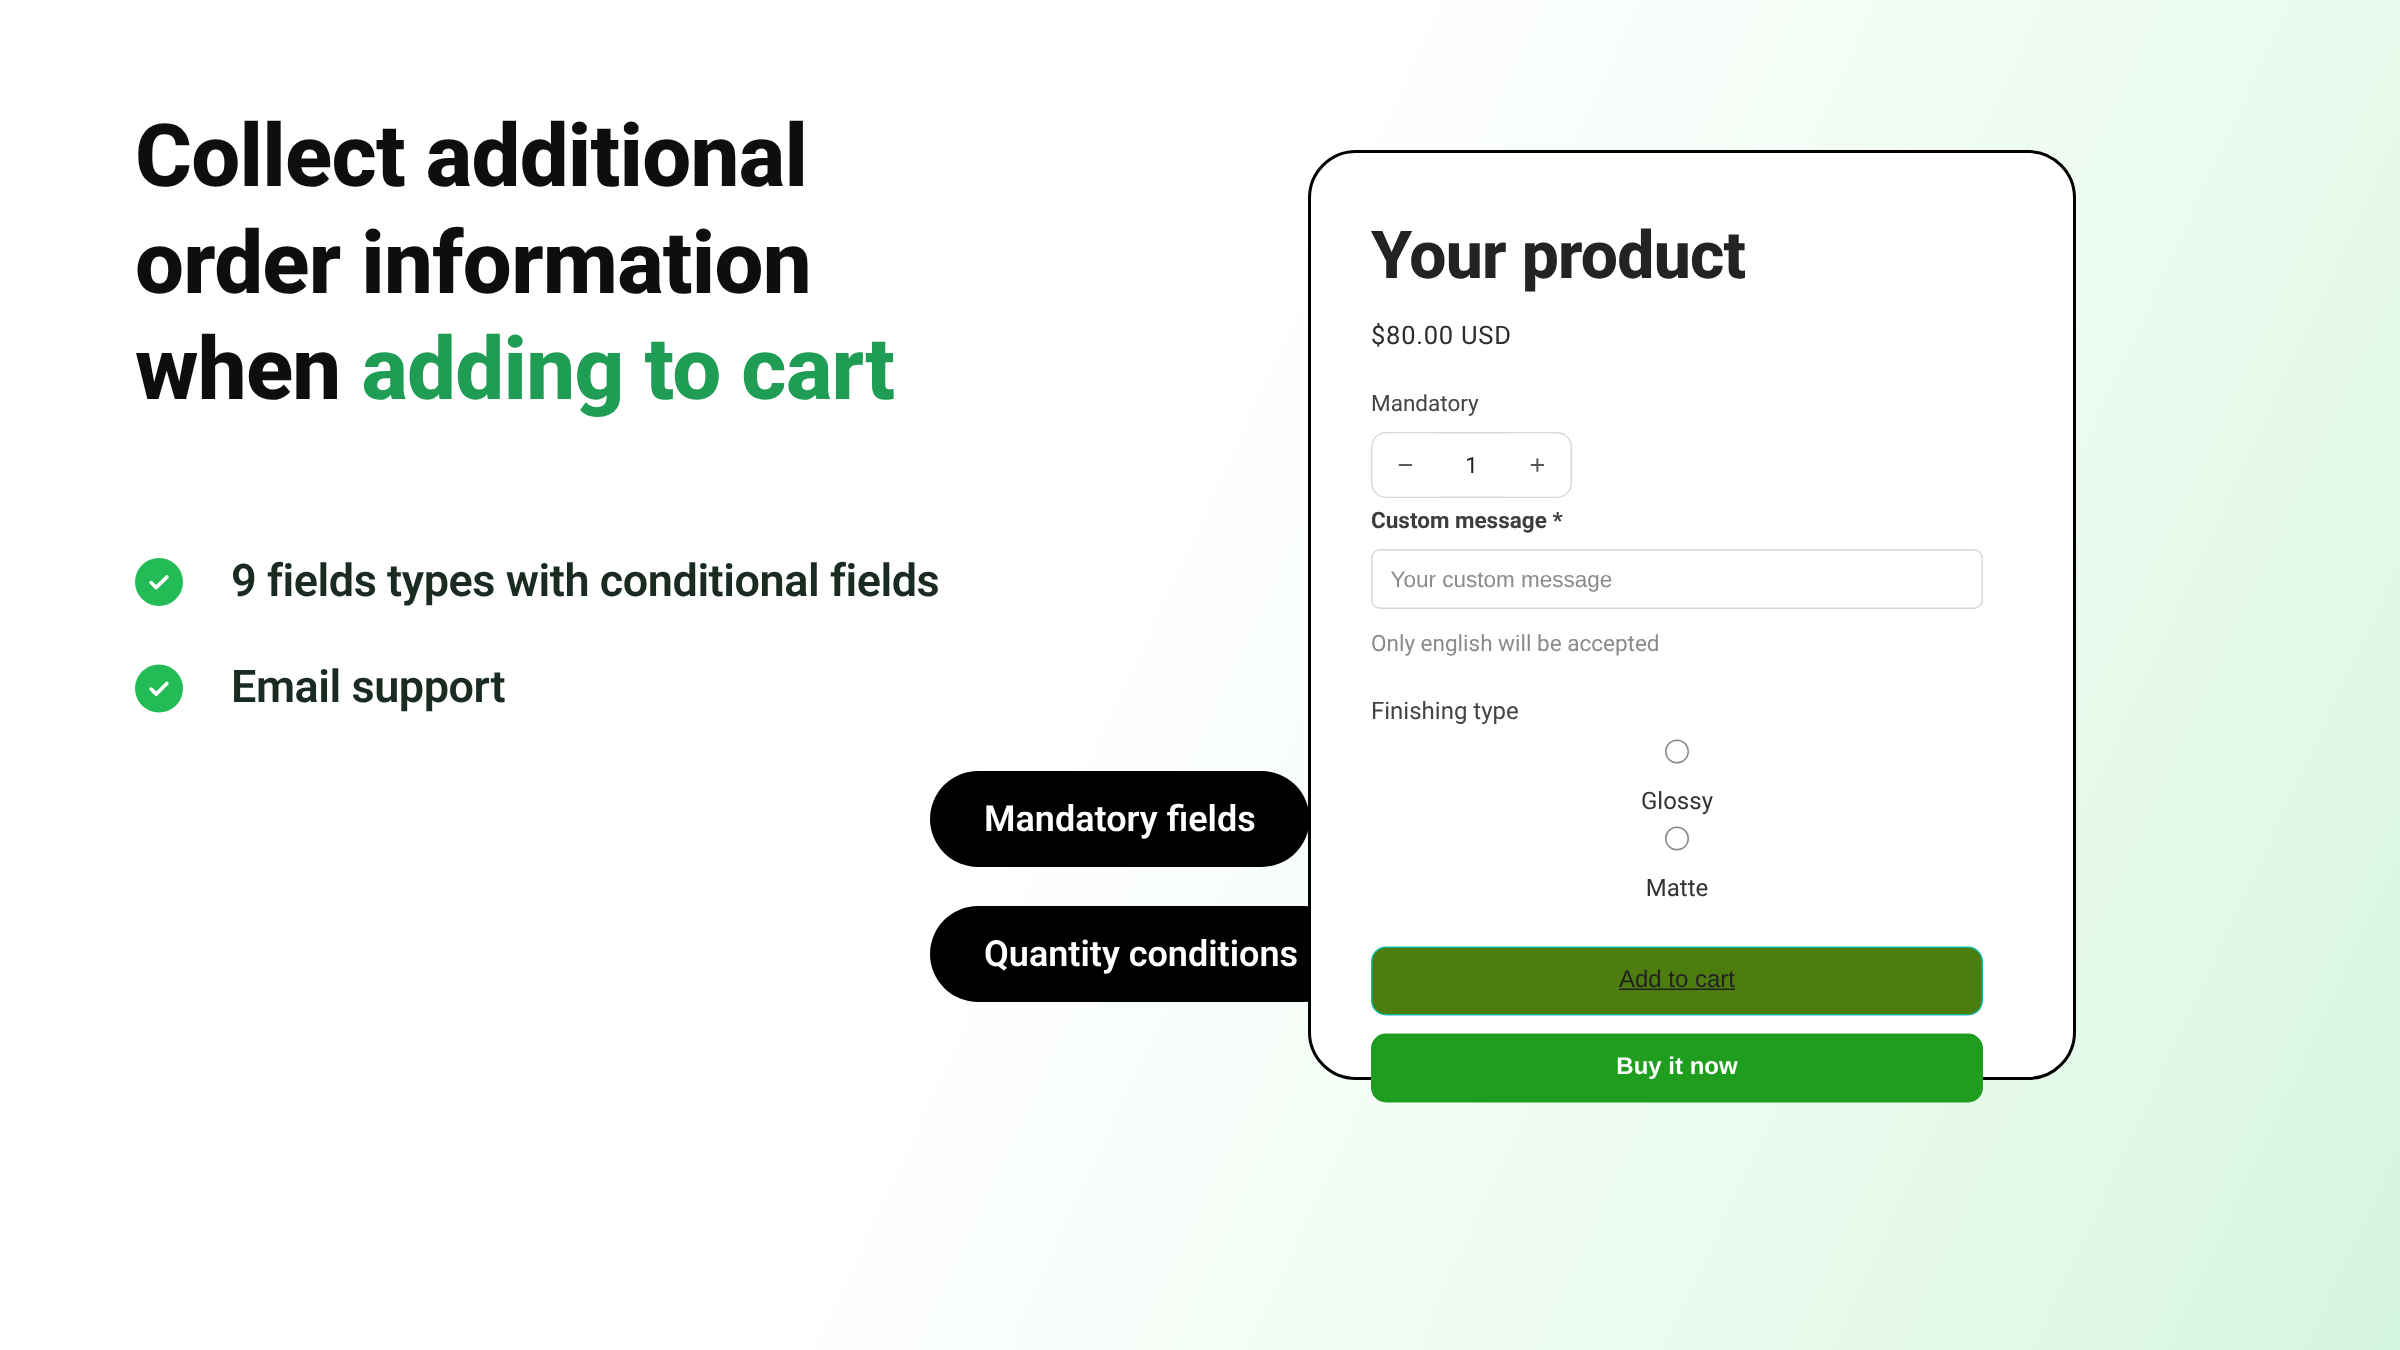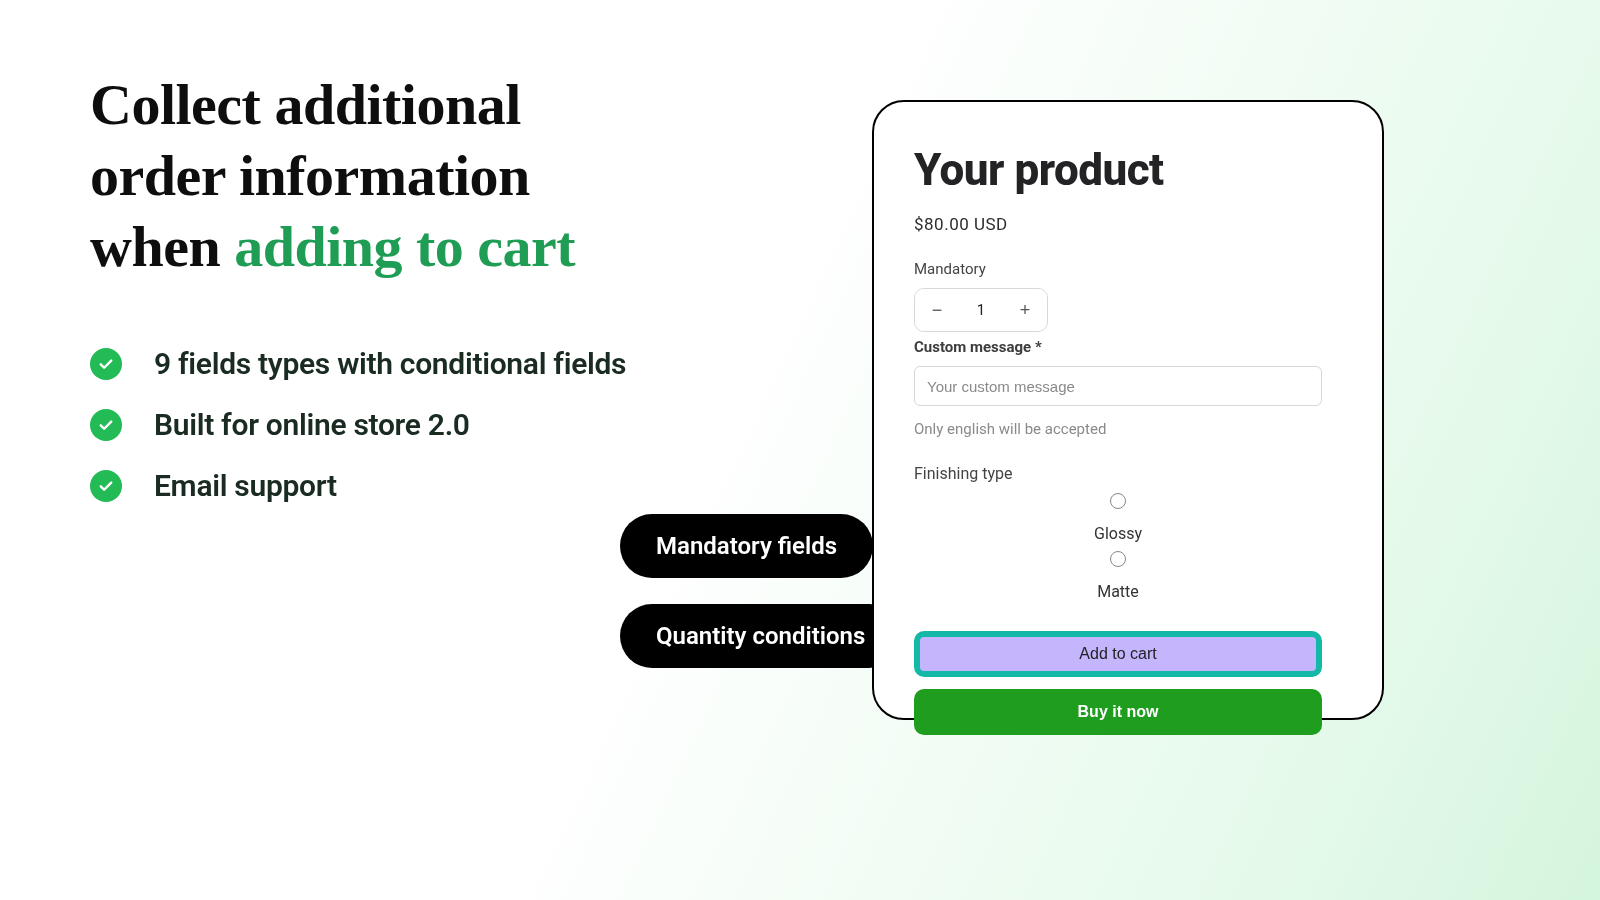--- a/index.html
+++ b/index.html
@@ -16,29 +16,28 @@
     top: 70px;
     width: 650px;
   }
 
   .headline {
     font-size: 58px;
     font-weight: 800;
     line-height: 1.22;
     color: #0e0e0e;
     letter-spacing: -0.5px;
-    font-family: Liberation Serif, serif;
   }
   .headline .accent { color: #1f9d55; }
 
   .bullets {
-    margin-top: 64px;
+    margin-top: 88px;
     display: flex;
     flex-direction: column;
-    gap: 26px;
+    gap: 36px;
   }
   .bullet {
     display: flex;
     align-items: center;
     gap: 32px;
   }
   .check {
     width: 32px;
     height: 32px;
     flex: 0 0 32px;
@@ -178,23 +177,24 @@
     height: 46px;
     border-radius: 10px;
     font-size: 16px;
     display: flex;
     align-items: center;
     justify-content: center;
     cursor: pointer;
   }
   .btn-outline {
     margin-top: 30px;
-    background: #c4b5fd;
-    border: 6px solid #14b8a6;
+    background: #4d7c0f;
+    border: 1px solid #14b8a6;
     color: #222;
+    text-decoration: underline;
   }
   .btn-primary {
     margin-top: 12px;
     background: #1f9d1f;
     border: none;
     color: #fff;
     font-weight: 700;
   }
 </style>
 </head>
@@ -215,28 +215,20 @@
           </svg>
       </span>
       <span class="bullet-text">9 fields types with conditional fields</span>
     </div>
     <div class="bullet">
       <span class="check">
         <svg width="18" height="18" viewBox="0 0 24 24" fill="none">
             <path d="M5 12.5l4.5 4.5L19 7.5" stroke="#fff" stroke-width="3.2" stroke-linecap="round" stroke-linejoin="round"></path>
           </svg>
       </span>
-      <span class="bullet-text">Built for online store 2.0</span>
-    </div>
-    <div class="bullet">
-      <span class="check">
-        <svg width="18" height="18" viewBox="0 0 24 24" fill="none">
-            <path d="M5 12.5l4.5 4.5L19 7.5" stroke="#fff" stroke-width="3.2" stroke-linecap="round" stroke-linejoin="round"></path>
-          </svg>
-      </span>
       <span class="bullet-text">Email support</span>
     </div>
   </div>
 </div>
 
 <div class="pill pill-1">Mandatory fields</div>
 <div class="pill pill-2">Quantity conditions</div>
 
 <div class="card">
   <div class="card-title">Your product</div>

